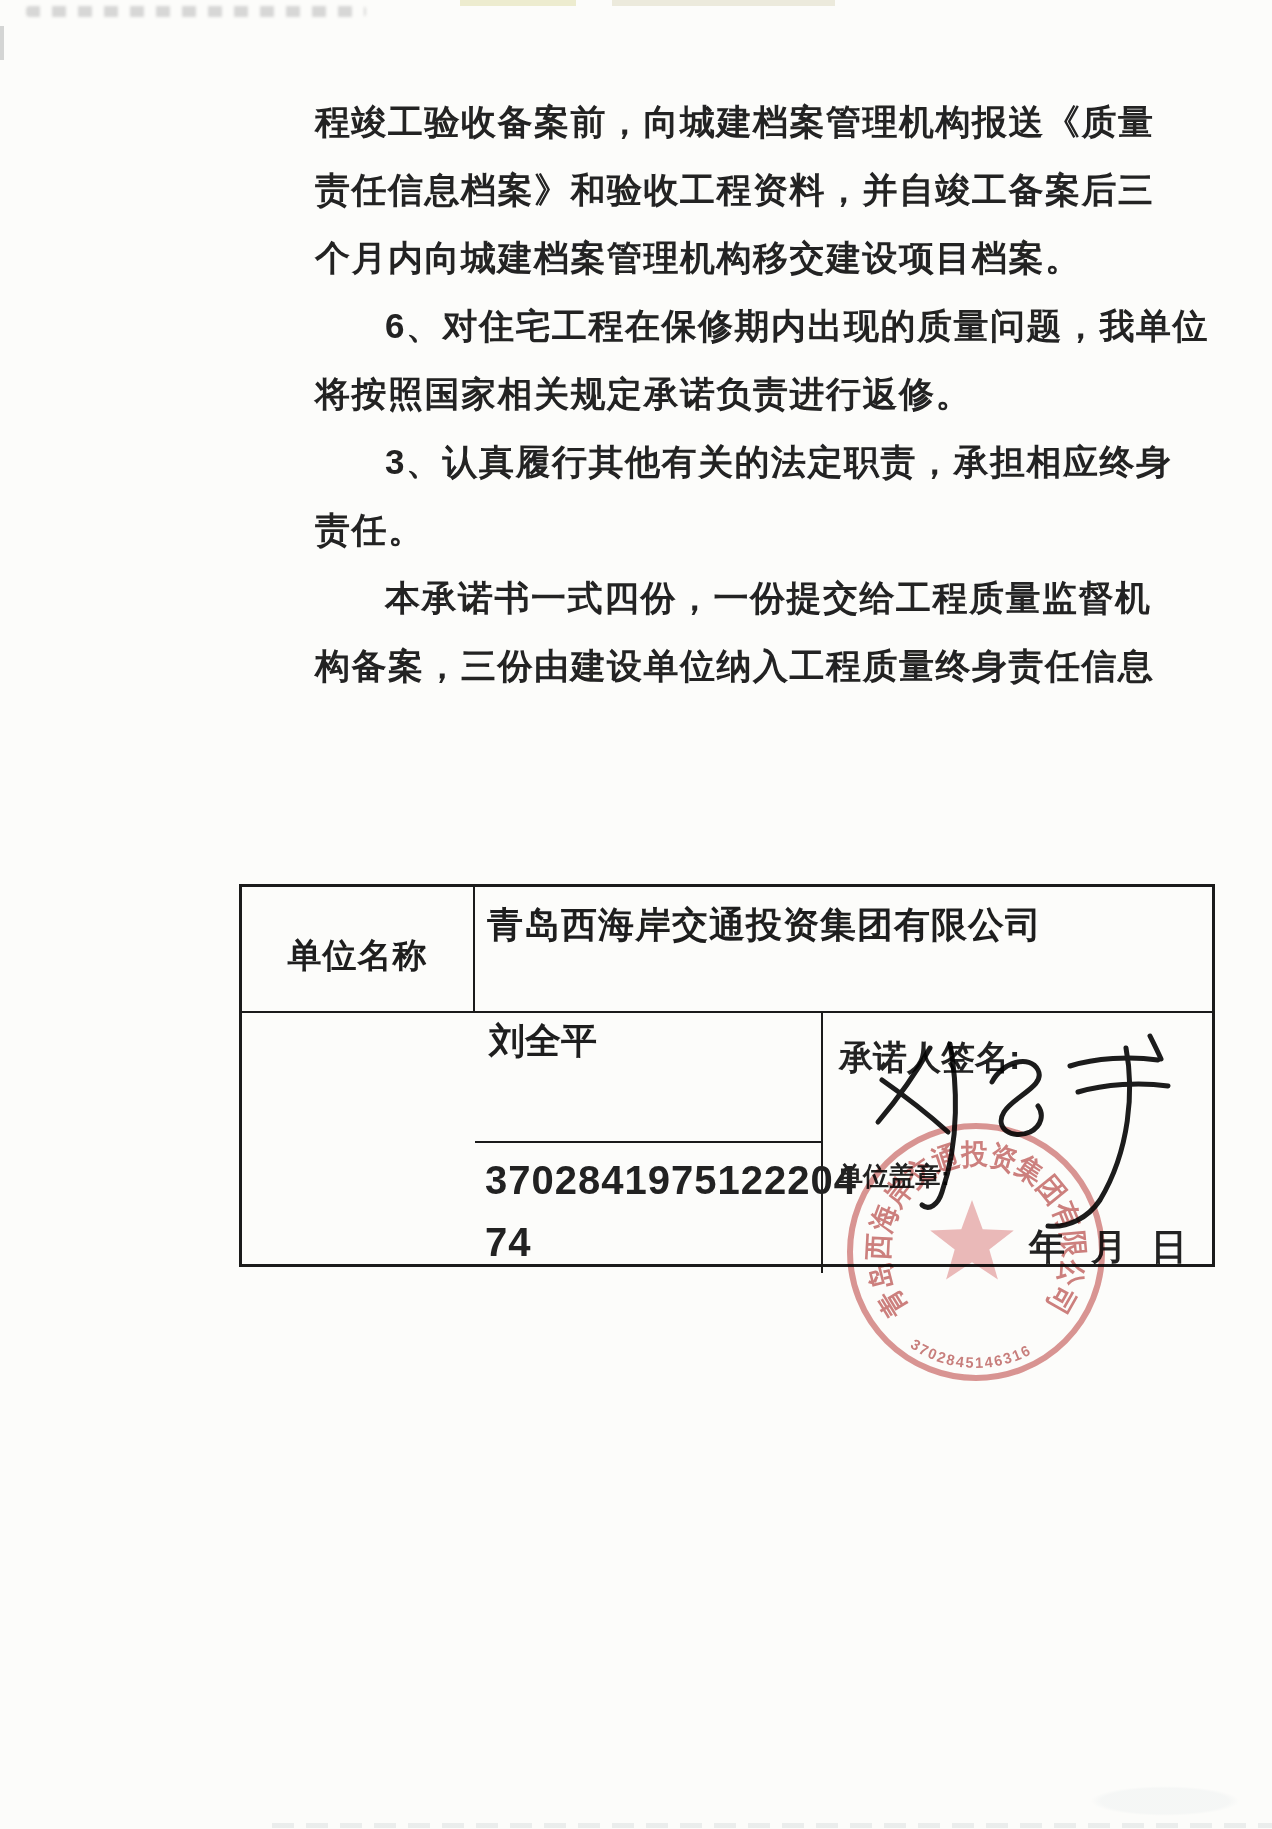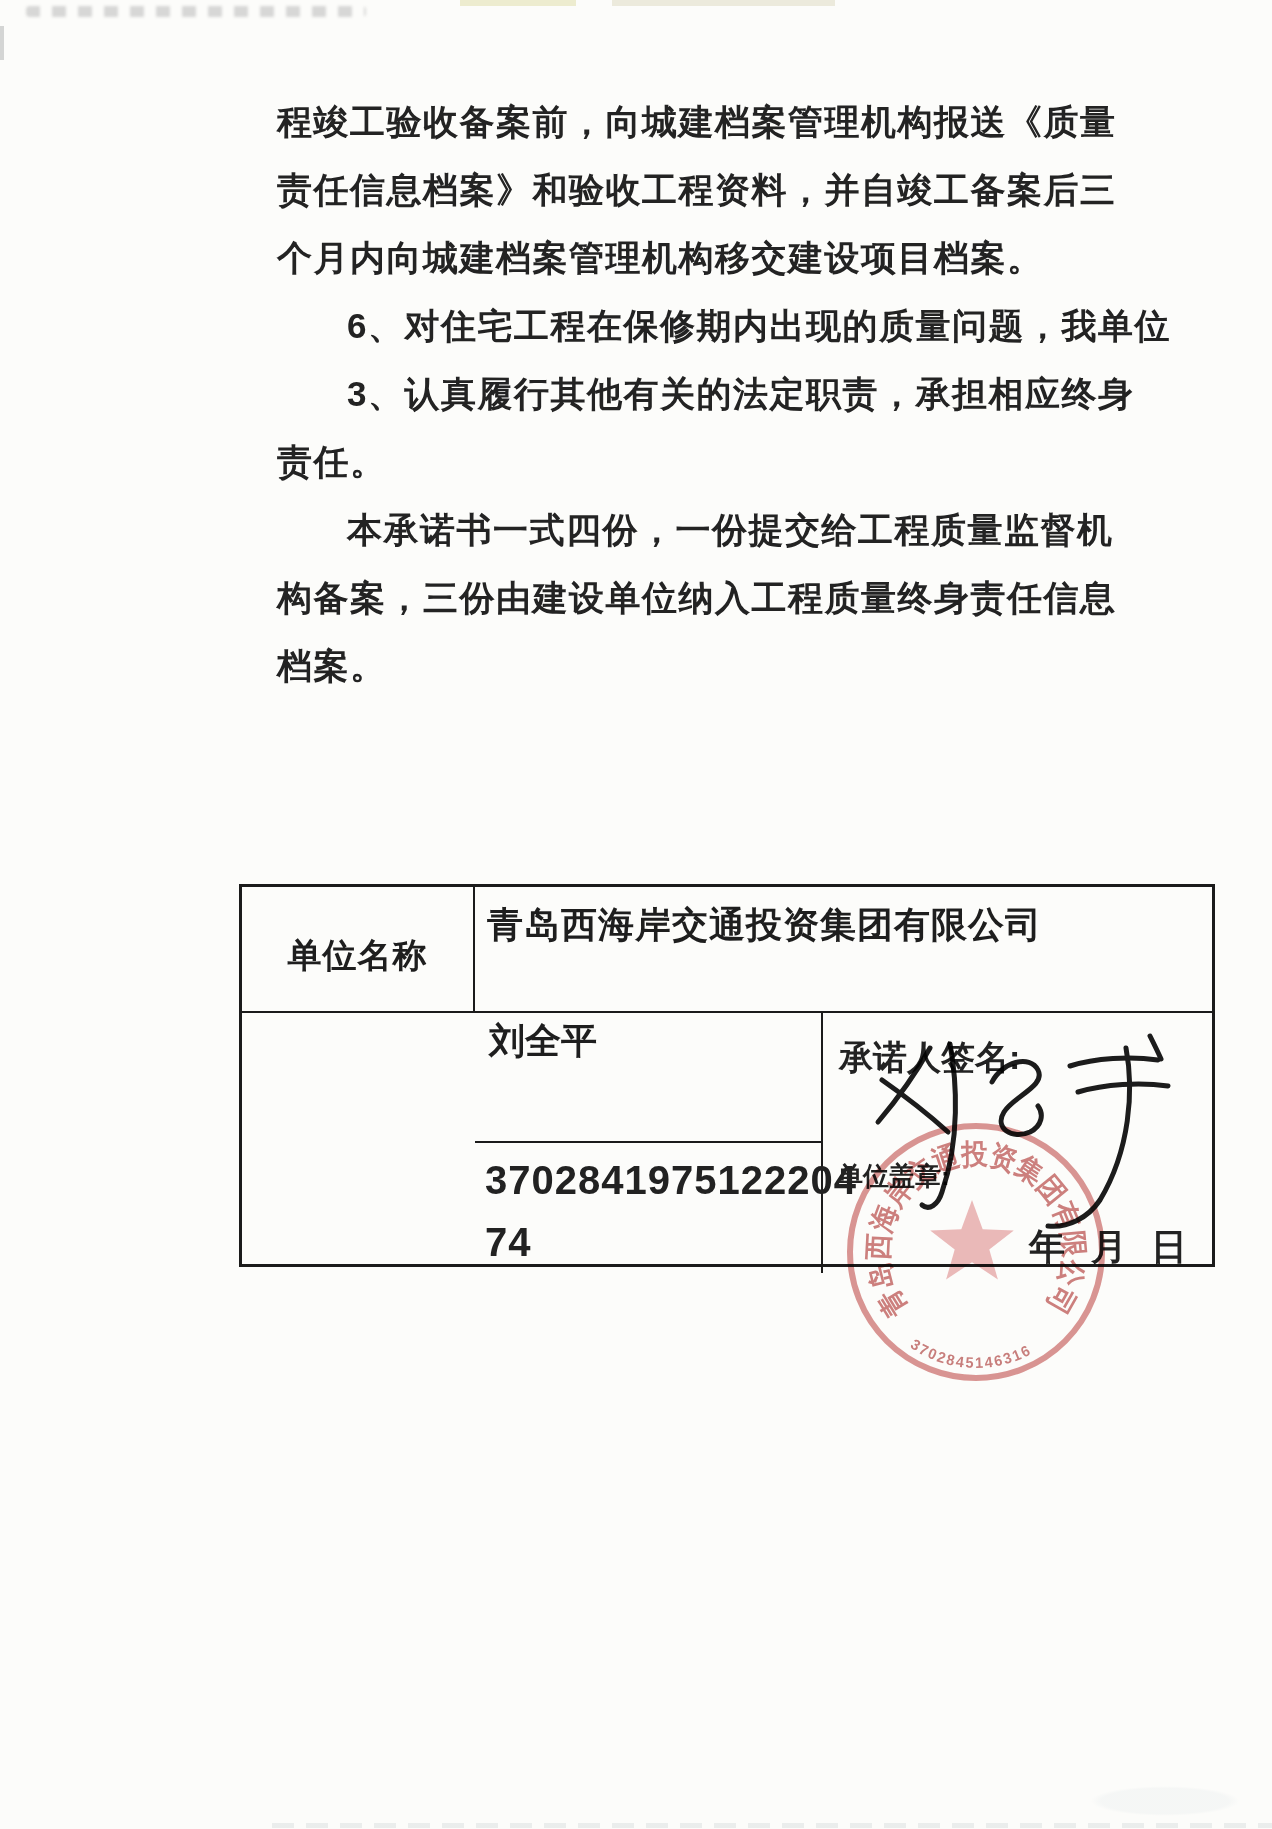--- a/index.html
+++ b/index.html
@@ -6,21 +6,21 @@
   body{
     width:1272px;height:1829px;position:relative;overflow:hidden;
     background:#fcfcfa;
     font-family:"Liberation Sans","DejaVu Sans",sans-serif;
     color:#222;
   }
   
   .para{position:absolute;left:277px;top:88px;}
   .para .line{
     height:68px;line-height:68px;white-space:nowrap;
-    font-size:35px;font-weight:600;letter-spacing:1.5px;color:#232323;
+    font-size:35px;font-weight:600;letter-spacing:1.5px;color:#232323;margin-left:38px;
   }
   .para .line.indent{padding-left:70px;}
   
   .sig-table{
     position:absolute;left:239px;top:884px;width:976px;height:383px;
     display:grid;grid-template-columns:233px 348px 1fr;grid-template-rows:126px 130px 1fr;
     border:3px solid #1b1b1b;box-sizing:border-box;
   }
   .cell{box-sizing:border-box;}
   .b-r{border-right:2px solid #1b1b1b;}
@@ -67,25 +67,25 @@
 <div class="artifact bar-yellow-2"></div>
 <div class="artifact edge-tick"></div>
 <div class="artifact bottom-strip"></div>
 <div class="artifact ghost-br-2"></div>
 
 <div class="para">
   <div class="line">程竣工验收备案前，向城建档案管理机构报送《质量</div>
   <div class="line">责任信息档案》和验收工程资料，并自竣工备案后三</div>
   <div class="line">个月内向城建档案管理机构移交建设项目档案。</div>
   <div class="line indent">6、对住宅工程在保修期内出现的质量问题，我单位</div>
+  <div class="line">将按照国家相关规定承诺负责进行返修。</div>
   <div class="line indent">3、认真履行其他有关的法定职责，承担相应终身</div>
   <div class="line">责任。</div>
   <div class="line indent">本承诺书一式四份，一份提交给工程质量监督机</div>
   <div class="line">构备案，三份由建设单位纳入工程质量终身责任信息</div>
-  <div class="line">档案。</div>
 </div>
 
 <div class="sig-table">
   <div class="cell lab b-r b-b">单位名称</div>
   <div class="cell val b-b company-cell">青岛西海岸交通投资集团有限公司</div>
 
   <div class="cell val b-r b-b leader-cell">刘全平</div>
 
   <div class="cell id-cell b-r">
     <div>3702841975122204</div>

